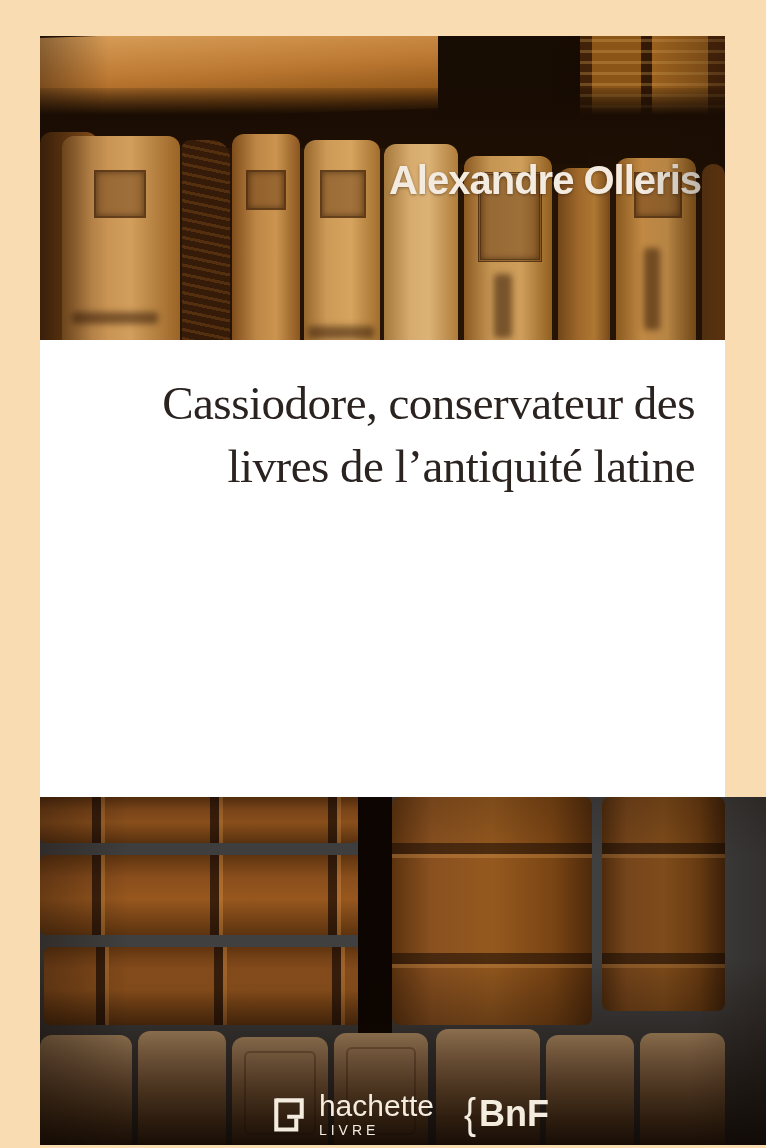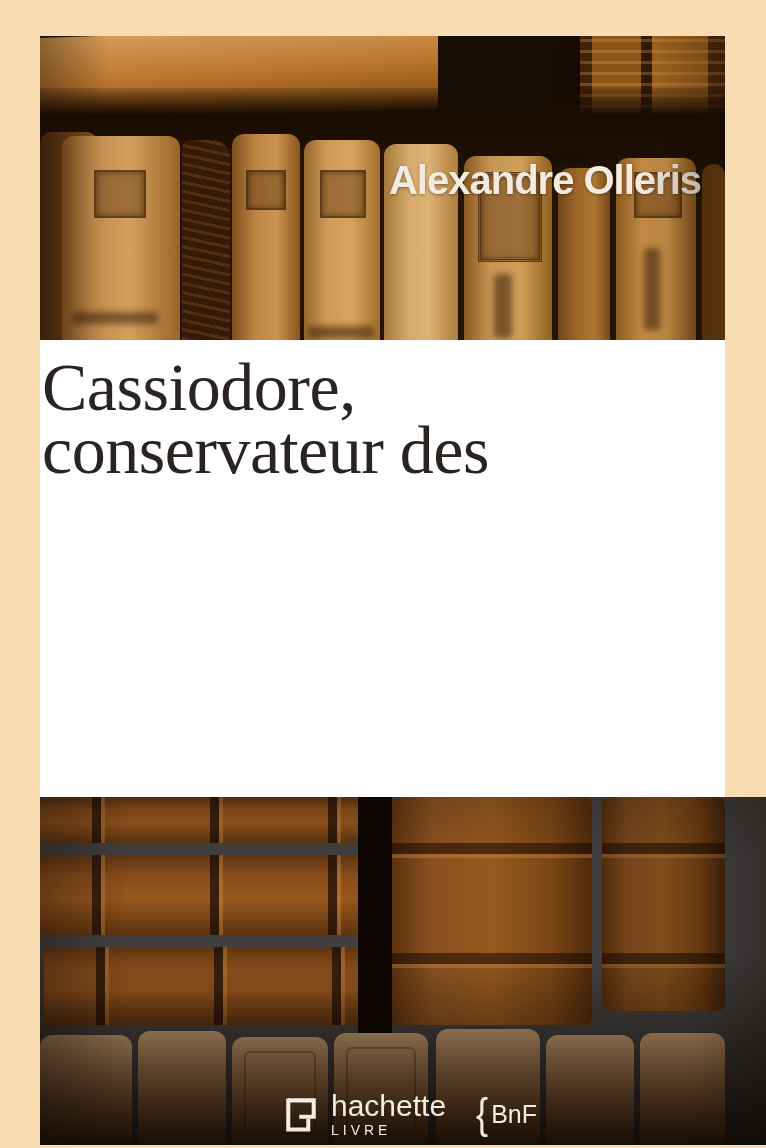--- a/index.html
+++ b/index.html
@@ -27,22 +27,22 @@
   .shadow-right{left:365px;top:100px;width:320px;height:58px;
      background:linear-gradient(180deg,#120801 30%,rgba(18,8,1,0) 100%);}
   .spine{border-radius:12px 12px 0 0;}
   .label{position:absolute;background:rgba(90,50,16,.45);border:2px solid rgba(45,22,6,.55);
      box-shadow:inset 0 0 6px rgba(40,20,6,.6);filter:blur(.4px);}
   .smudge{position:absolute;background:rgba(45,22,6,.55);filter:blur(3px);border-radius:4px;}
 
   
   .title-band{position:absolute;left:0;top:304px;width:685px;height:457px;background:#ffffff;
      box-sizing:border-box;padding:14px 12px 0 0;}
-  .book-title{margin:2px;font-family:"Liberation Serif", serif;font-weight:400;
-     font-size:68px;line-height:63px;letter-spacing:-0.5px;color:#2a2320;text-align:left;}
+  .book-title{margin:18px;font-family:"Liberation Serif", serif;font-weight:400;
+     font-size:47px;line-height:63px;letter-spacing:-0.5px;color:#2a2320;text-align:right;}
 
   
   .author{right:24px;top:122px;font-weight:700;font-size:40px;letter-spacing:-1px;
      color:#fbf8f1;text-shadow:0 1px 3px rgba(30,15,5,.45);}
 
   
   .photo-bottom{position:absolute;left:0;top:761px;width:738px;height:348px;background:#404040;overflow:hidden;}
   .ridges-h{background-image:
       repeating-linear-gradient(90deg,rgba(0,0,0,0) 0 52px,rgba(22,9,3,.70) 52px 61px,rgba(235,165,80,.30) 61px 65px,rgba(0,0,0,0) 65px 118px),
       linear-gradient(180deg,#5f3410 0%,#8a4e1c 28%,#97571e 55%,#5d330f 100%);}
@@ -60,21 +60,21 @@
 
   
   .logos{position:absolute;left:0;right:0;bottom:8px;display:flex;justify-content:center;
      align-items:center;gap:30px;color:#f3ecdf;}
   .hachette-lockup{display:flex;align-items:center;gap:10px;}
   .hachette-text{display:flex;flex-direction:column;line-height:1;}
   .hachette-word{font-size:30px;font-weight:400;letter-spacing:0;}
   .livre-word{font-size:14px;font-weight:400;letter-spacing:4px;margin-top:2px;}
   .bnf-lockup{display:flex;align-items:center;}
   .bnf-brace{font-size:36px;font-weight:400;transform:scaleY(1.2);margin-right:3px;}
-  .bnf-word{font-size:25px;font-weight:400;letter-spacing:0;}
+  .bnf-word{font-size:36px;font-weight:700;letter-spacing:0;}
 </style>
 </head>
 <body>
 
 <div class="page">
   <div class="cover">
 
     <div class="photo-top">
       <div class="abs lying-book"></div>
       <div class="abs dark-pocket"></div>
@@ -107,20 +107,21 @@
         <div class="smudge" style="left:28px;top:90px;width:16px;height:82px;"></div>
       </div>
       <div class="abs spine" style="left:662px;top:128px;width:23px;height:176px;background:linear-gradient(90deg,#5c3812,#7a4516);"></div>
 
       <div class="abs author">Alexandre Olleris</div>
     </div>
 
     <div class="title-band">
       <h1 class="book-title">
         <div>Cassiodore, conservateur des</div>
+        <div>livres de l’antiquité latine</div>
       </h1>
     </div>
 
     <div class="photo-bottom">
 
       <div class="abs ridges-h" style="left:0;top:0;width:318px;height:46px;border-radius:0 0 6px 6px;"></div>
       <div class="abs ridges-h" style="left:0;top:58px;width:322px;height:80px;border-radius:6px;"></div>
       <div class="abs ridges-h" style="left:4px;top:150px;width:316px;height:78px;border-radius:6px;"></div>
       <div class="abs" style="left:318px;top:0;width:34px;height:238px;background:#0d0501;"></div>
 

